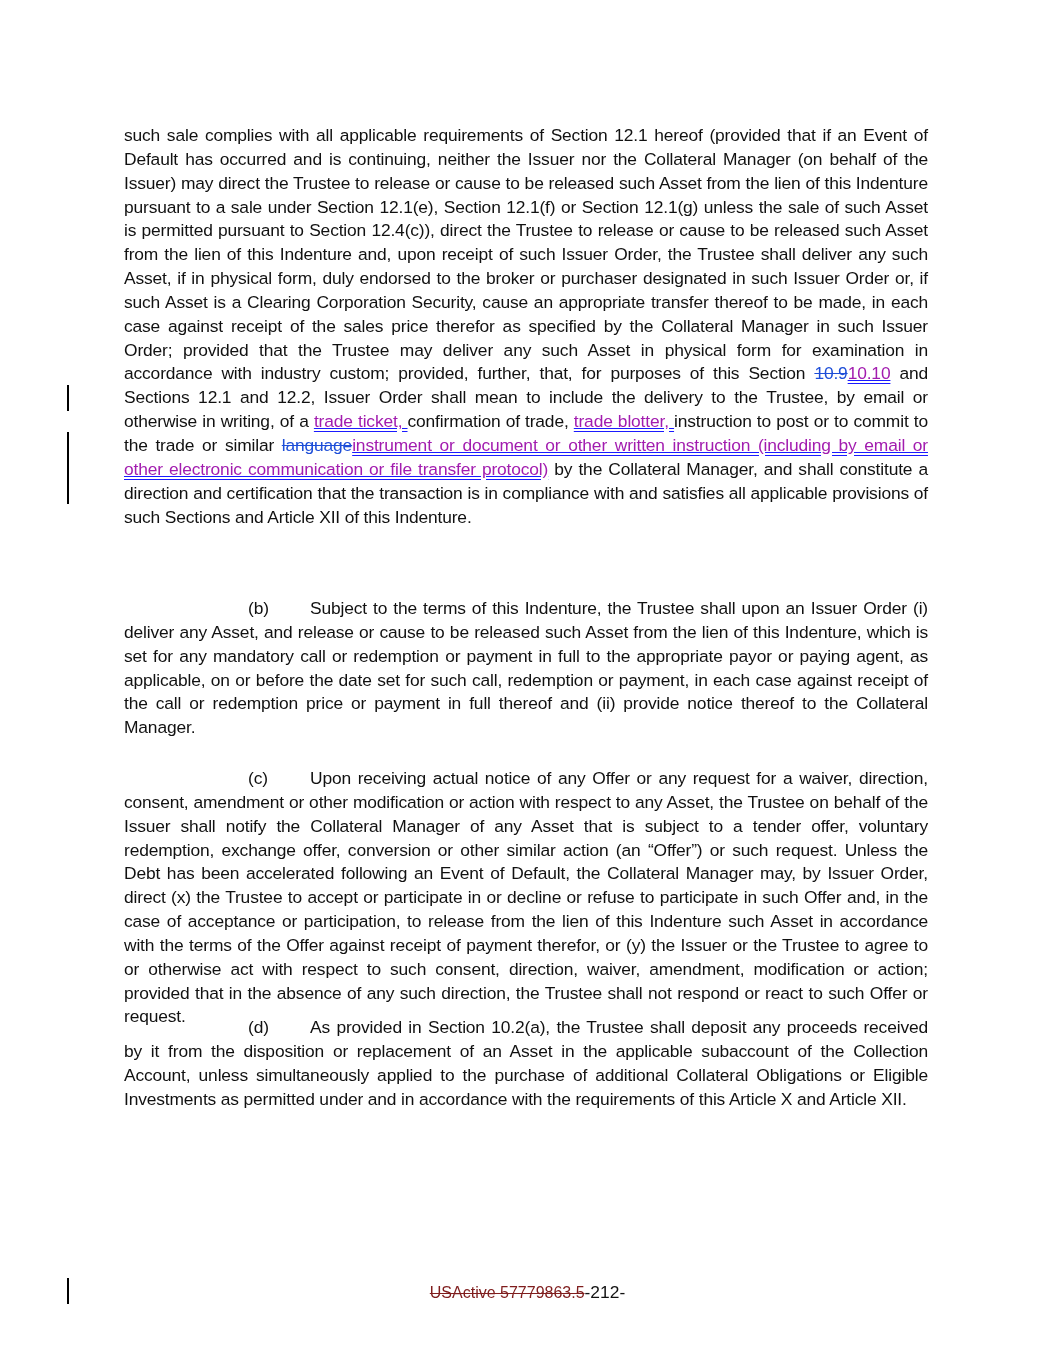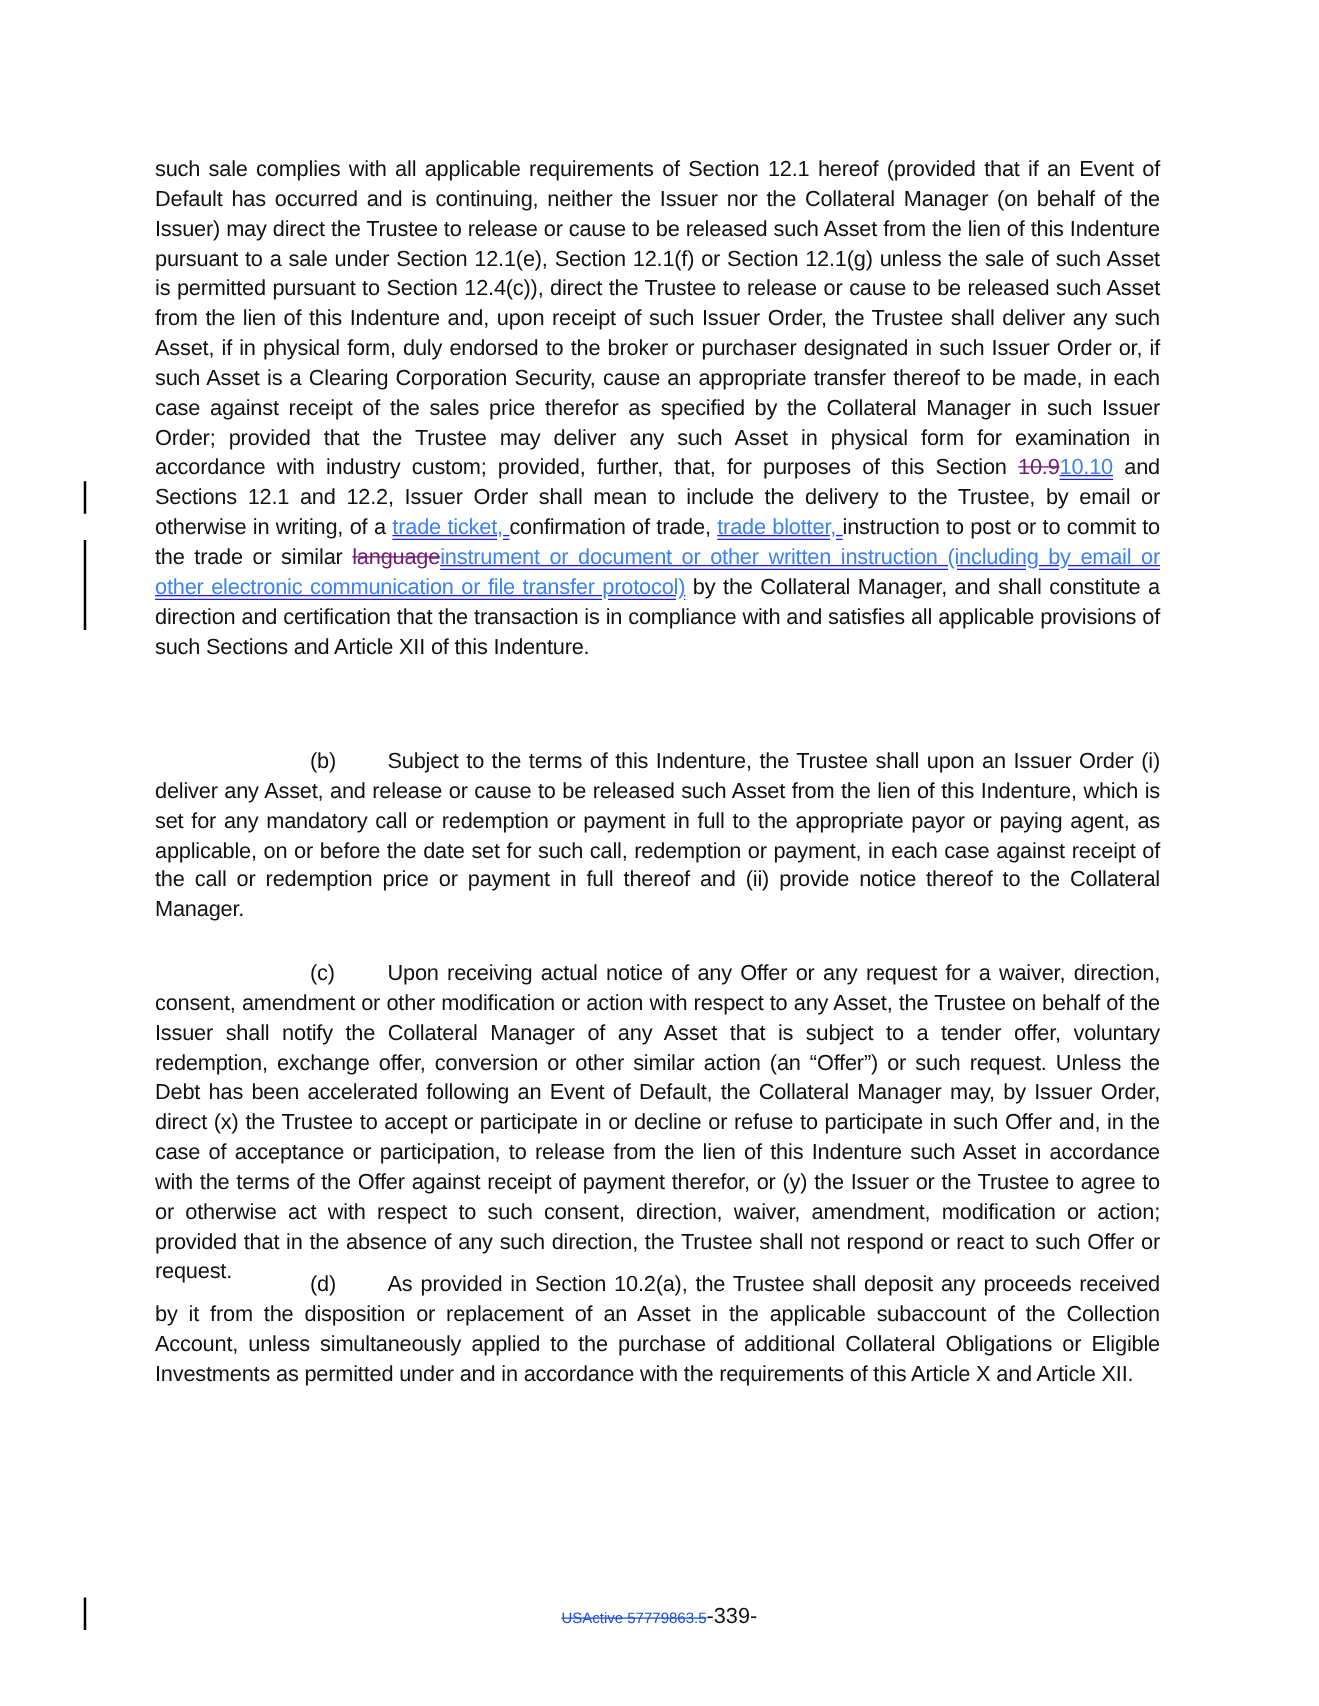--- a/index.html
+++ b/index.html
@@ -13,44 +13,44 @@
     font-size: 17.4px; line-height: 23.85px;
     text-align: justify; font-stretch: condensed; letter-spacing: -0.15px;
   }
   .p1 { top: 124px; }
   .pb { top: 597px; }
   .pc { top: 767px; }
   .pd { top: 1016px; }
   .indent { display: inline-block; width: 124px; }
   .label { display: inline-block; width: 62px; }
   .u { }
-  .ins { color: #3b82f6; text-decoration: underline double; text-decoration-color: #1a1aff; }
-  .del { color: #701a75; text-decoration: line-through; }
+  .ins { color: #a21caf; text-decoration: underline double; text-decoration-color: #1a1aff; }
+  .del { color: #1d4ed8; text-decoration: line-through; }
   .change-bar { position: absolute; left: 67px; width: 2px; background: #000; }
   .cb1 { top: 385px; height: 26px; }
   .cb2 { top: 432px; height: 72px; }
   .cb3 { top: 1278px; height: 26px; }
   .footer {
     position: absolute; top: 1280px; left: 0; width: 1055px; text-align: center;
     font-size: 17.4px; line-height: 24px;
   }
-  .footer .docid { font-size: 12px; color: #1d4ed8; text-decoration: line-through; }
+  .footer .docid { font-size: 16px; color: #7f1d1d; text-decoration: line-through; }
 </style>
 </head>
 <body>
 
 <div class="page">
 
   <div class="change-bar cb1"></div>
   <div class="change-bar cb2"></div>
   <div class="change-bar cb3"></div>
 
   <div class="body-text p1"><span>such sale complies with all applicable requirements of </span><span class="u">Section 12.1</span><span> hereof (</span><span class="u">provided</span><span> that if an Event of Default has occurred and is continuing, neither the Issuer nor the Collateral Manager (on behalf of the Issuer) may direct the Trustee to release or cause to be released such Asset from the lien of this Indenture pursuant to a sale under </span><span class="u">Section 12.1(e)</span><span>, </span><span class="u">Section 12.1(f)</span><span> or </span><span class="u">Section 12.1(g)</span><span> unless the sale of such Asset is permitted pursuant to </span><span class="u">Section 12.4(c)</span><span>), direct the Trustee to release or cause to be released such Asset from the lien of this Indenture and, upon receipt of such Issuer Order, the Trustee shall deliver any such Asset, if in physical form, duly endorsed to the broker or purchaser designated in such Issuer Order or, if such Asset is a Clearing Corporation Security, cause an appropriate transfer thereof to be made, in each case against receipt of the sales price therefor as specified by the Collateral Manager in such Issuer Order; </span><span class="u">provided</span><span> that the Trustee may deliver any such Asset in physical form for examination in accordance with industry custom; </span><span class="u">provided</span><span>, </span><span class="u">further</span><span>, that, for purposes of this </span><span class="u">Section </span><span class="del">10.9</span><span class="ins">10.10</span><span> and </span><span class="u">Sections 12.1</span><span> and </span><span class="u">12.2</span><span>, Issuer Order shall mean to include the delivery to the Trustee, by email or otherwise in writing, of a </span><span class="ins">trade ticket, </span><span>confirmation of trade, </span><span class="ins">trade blotter, </span><span>instruction to post or to commit to the trade or similar </span><span class="del">language</span><span class="ins">instrument or document or other written instruction (including by email or other electronic communication or file transfer protocol)</span><span> by the Collateral Manager, and shall constitute a direction and certification that the transaction is in compliance with and satisfies all applicable provisions of such Sections and Article XII of this Indenture.</span></div>
 
   <div class="body-text pb"><span class="indent"></span><span class="label">(b)</span><span>Subject to the terms of this Indenture, the Trustee shall upon an Issuer Order (i) deliver any Asset, and release or cause to be released such Asset from the lien of this Indenture, which is set for any mandatory call or redemption or payment in full to the appropriate payor or paying agent, as applicable, on or before the date set for such call, redemption or payment, in each case against receipt of the call or redemption price or payment in full thereof and (ii) provide notice thereof to the Collateral Manager.</span></div>
 
   <div class="body-text pc"><span class="indent"></span><span class="label">(c)</span><span>Upon receiving actual notice of any Offer or any request for a waiver, direction, consent, amendment or other modification or action with respect to any Asset, the Trustee on behalf of the Issuer shall notify the Collateral Manager of any Asset that is subject to a tender offer, voluntary redemption, exchange offer, conversion or other similar action (an “</span><span class="u">Offer</span><span>”) or such request.  Unless the Debt has been accelerated following an Event of Default, the Collateral Manager may, by Issuer Order, direct (x) the Trustee to accept or participate in or decline or refuse to participate in such Offer and, in the case of acceptance or participation, to release from the lien of this Indenture such Asset in accordance with the terms of the Offer against receipt of payment therefor, or (y) the Issuer or the Trustee to agree to or otherwise act with respect to such consent, direction, waiver, amendment, modification or action; </span><span class="u">provided</span><span> that in the absence of any such direction, the Trustee shall not respond or react to such Offer or request.</span></div>
 
   <div class="body-text pd"><span class="indent"></span><span class="label">(d)</span><span>As provided in </span><span class="u">Section 10.2(a)</span><span>, the Trustee shall deposit any proceeds received by it from the disposition or replacement of an Asset in the applicable subaccount of the Collection Account, unless simultaneously applied to the purchase of additional Collateral Obligations or Eligible Investments as permitted under and in accordance with the requirements of this </span><span class="u">Article X</span><span> and </span><span class="u">Article XII</span><span>.</span></div>
 
-  <div class="footer"><span class="docid">USActive 57779863.5</span><span>-339-</span></div>
+  <div class="footer"><span class="docid">USActive 57779863.5</span><span>-212-</span></div>
 
 </div>
 
 </body></html>

